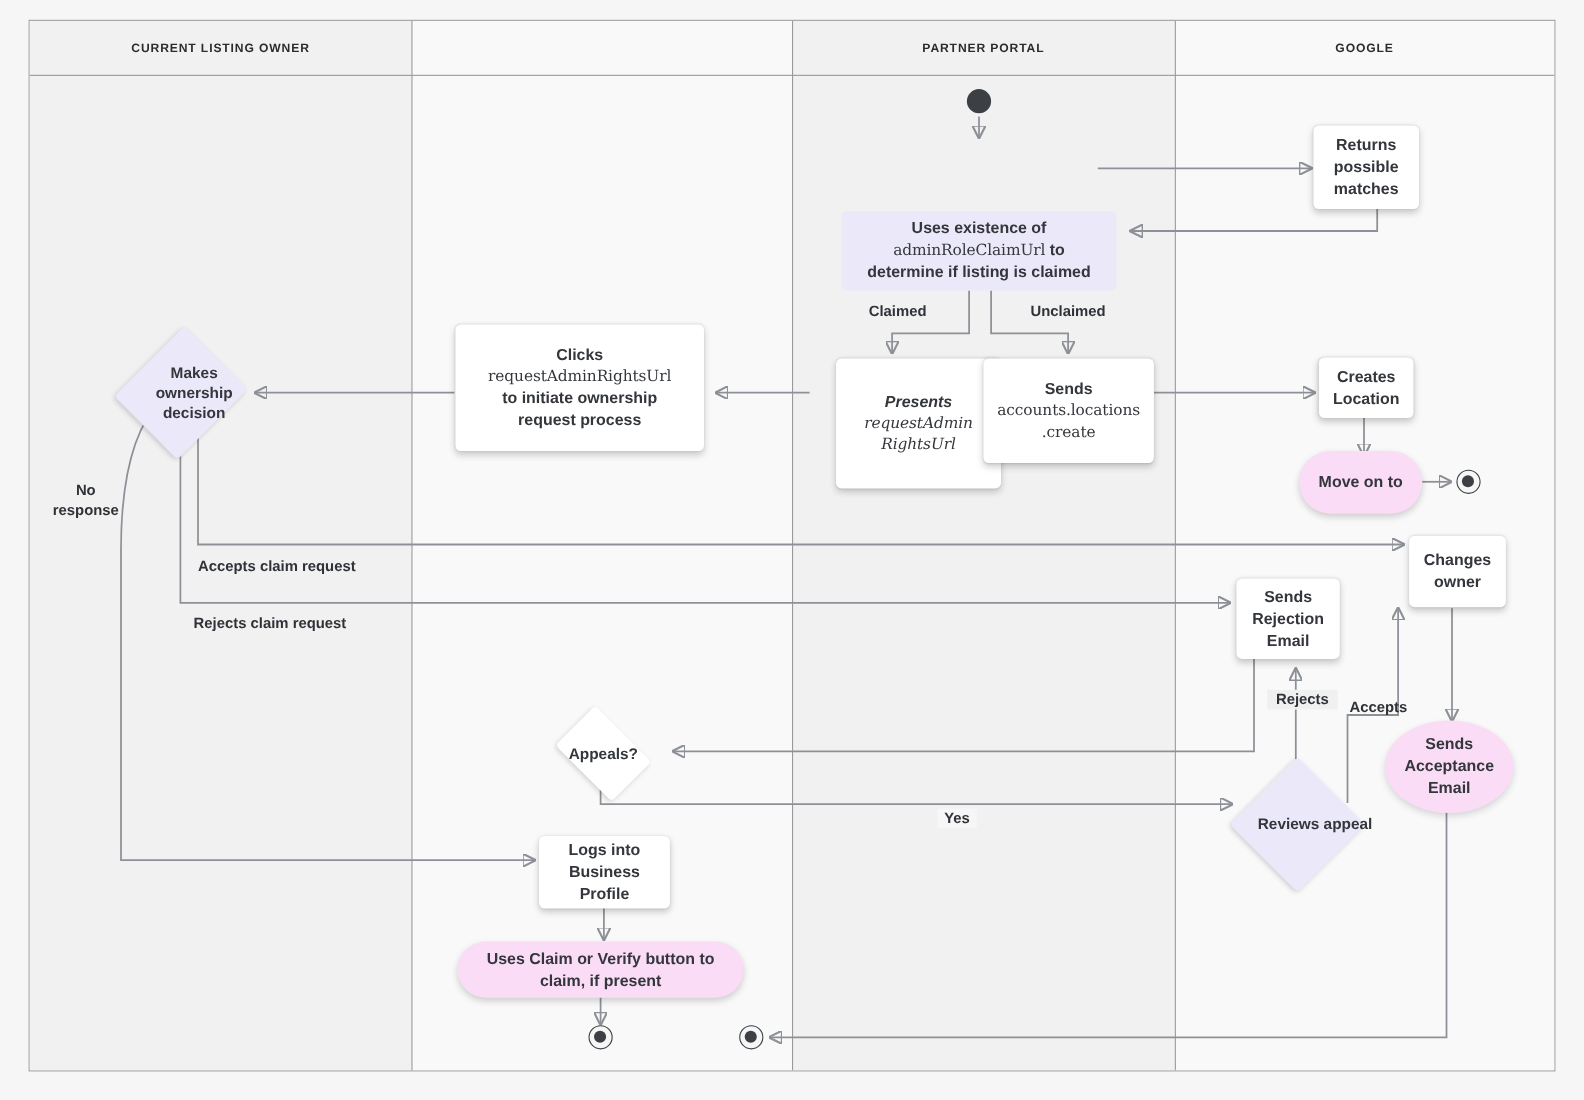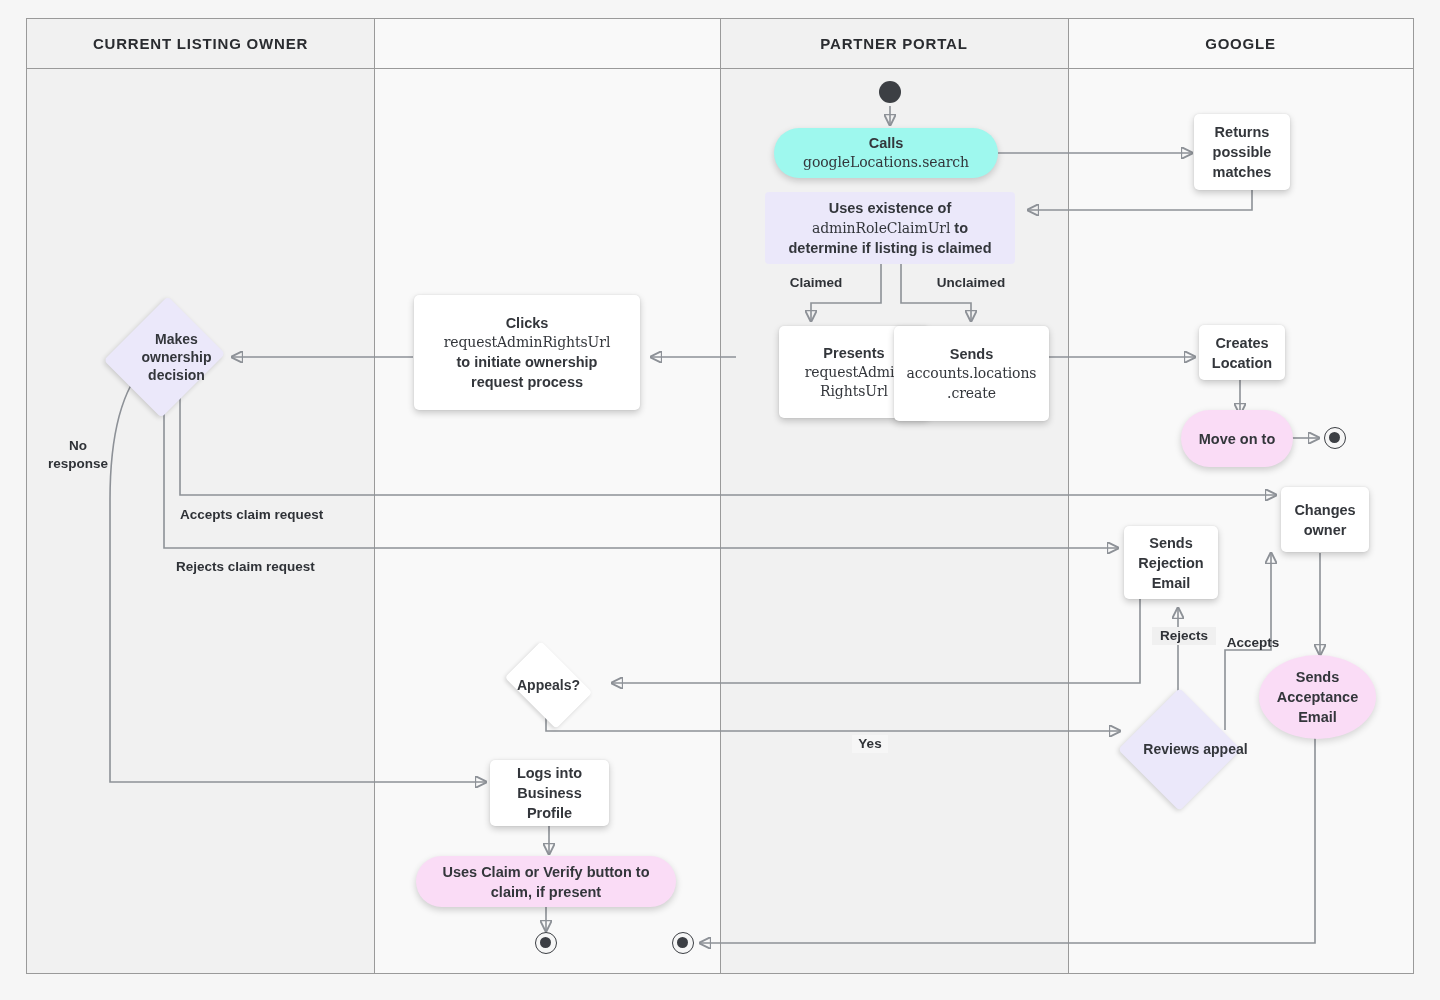--- a/index.html
+++ b/index.html
@@ -41,21 +41,21 @@
     position: absolute;
     left: 0; right: 0;
     height: 1px;
     background: #9a9a9a;
     top: 49px;
   }
   .lane-title {
     position: absolute;
     top: 0; height: 49px;
     display: flex; align-items: center; justify-content: center;
-    font-size: 15px;
+    font-size: 11px;
     font-weight: 700;
     letter-spacing: 0.8px;
     color: #2a2c30;
     text-align: center;
     box-sizing: border-box;
     padding: 0 6px;
   }
 
   
   svg.edges {
@@ -230,38 +230,34 @@
 
     <path d="M 1315,738 L 1315,943 L 700,943" marker-end="url(#arrow)"></path>
 
     <path d="M 549,824 L 549,854" marker-end="url(#arrow)"></path>
 
     <path d="M 546,906 L 546,931" marker-end="url(#arrow)"></path>
   </svg>
 
   <div class="start-dot" style="left:879px; top:81px;"></div>
 
-  <div class="node pill cyan" style="left:774px; top:128px; width:224px; height:50px;">
-    <div>Calls</div>
-    <div class="mono">googleLocations.search</div>
-  </div>
 
   <div class="node rect" style="left:1194px; top:114px; width:96px; height:76px;">
     <div>Returns possible matches</div>
   </div>
 
   <div class="node lilac" style="left:765px; top:192px; width:250px; height:72px;">
     <div>Uses existence of</div>
     <div>
       <span class="mono">adminRoleClaimUrl</span><span> to</span>
     </div>
     <div>determine if listing is claimed</div>
   </div>
 
-  <div class="node rect" style="left:779px; top:326px; width:150px; height:92px;">
+  <div class="node rect" style="left:760px; top:326px; width:150px; height:118px;font-style:italic;">
     <div>Presents</div>
     <div class="mono">requestAdmin</div>
     <div class="mono">RightsUrl</div>
   </div>
 
   <div class="node rect" style="left:894px; top:326px; width:155px; height:95px;">
     <div>Sends</div>
     <div class="mono">accounts.locations</div>
     <div class="mono">.create</div>
   </div>

